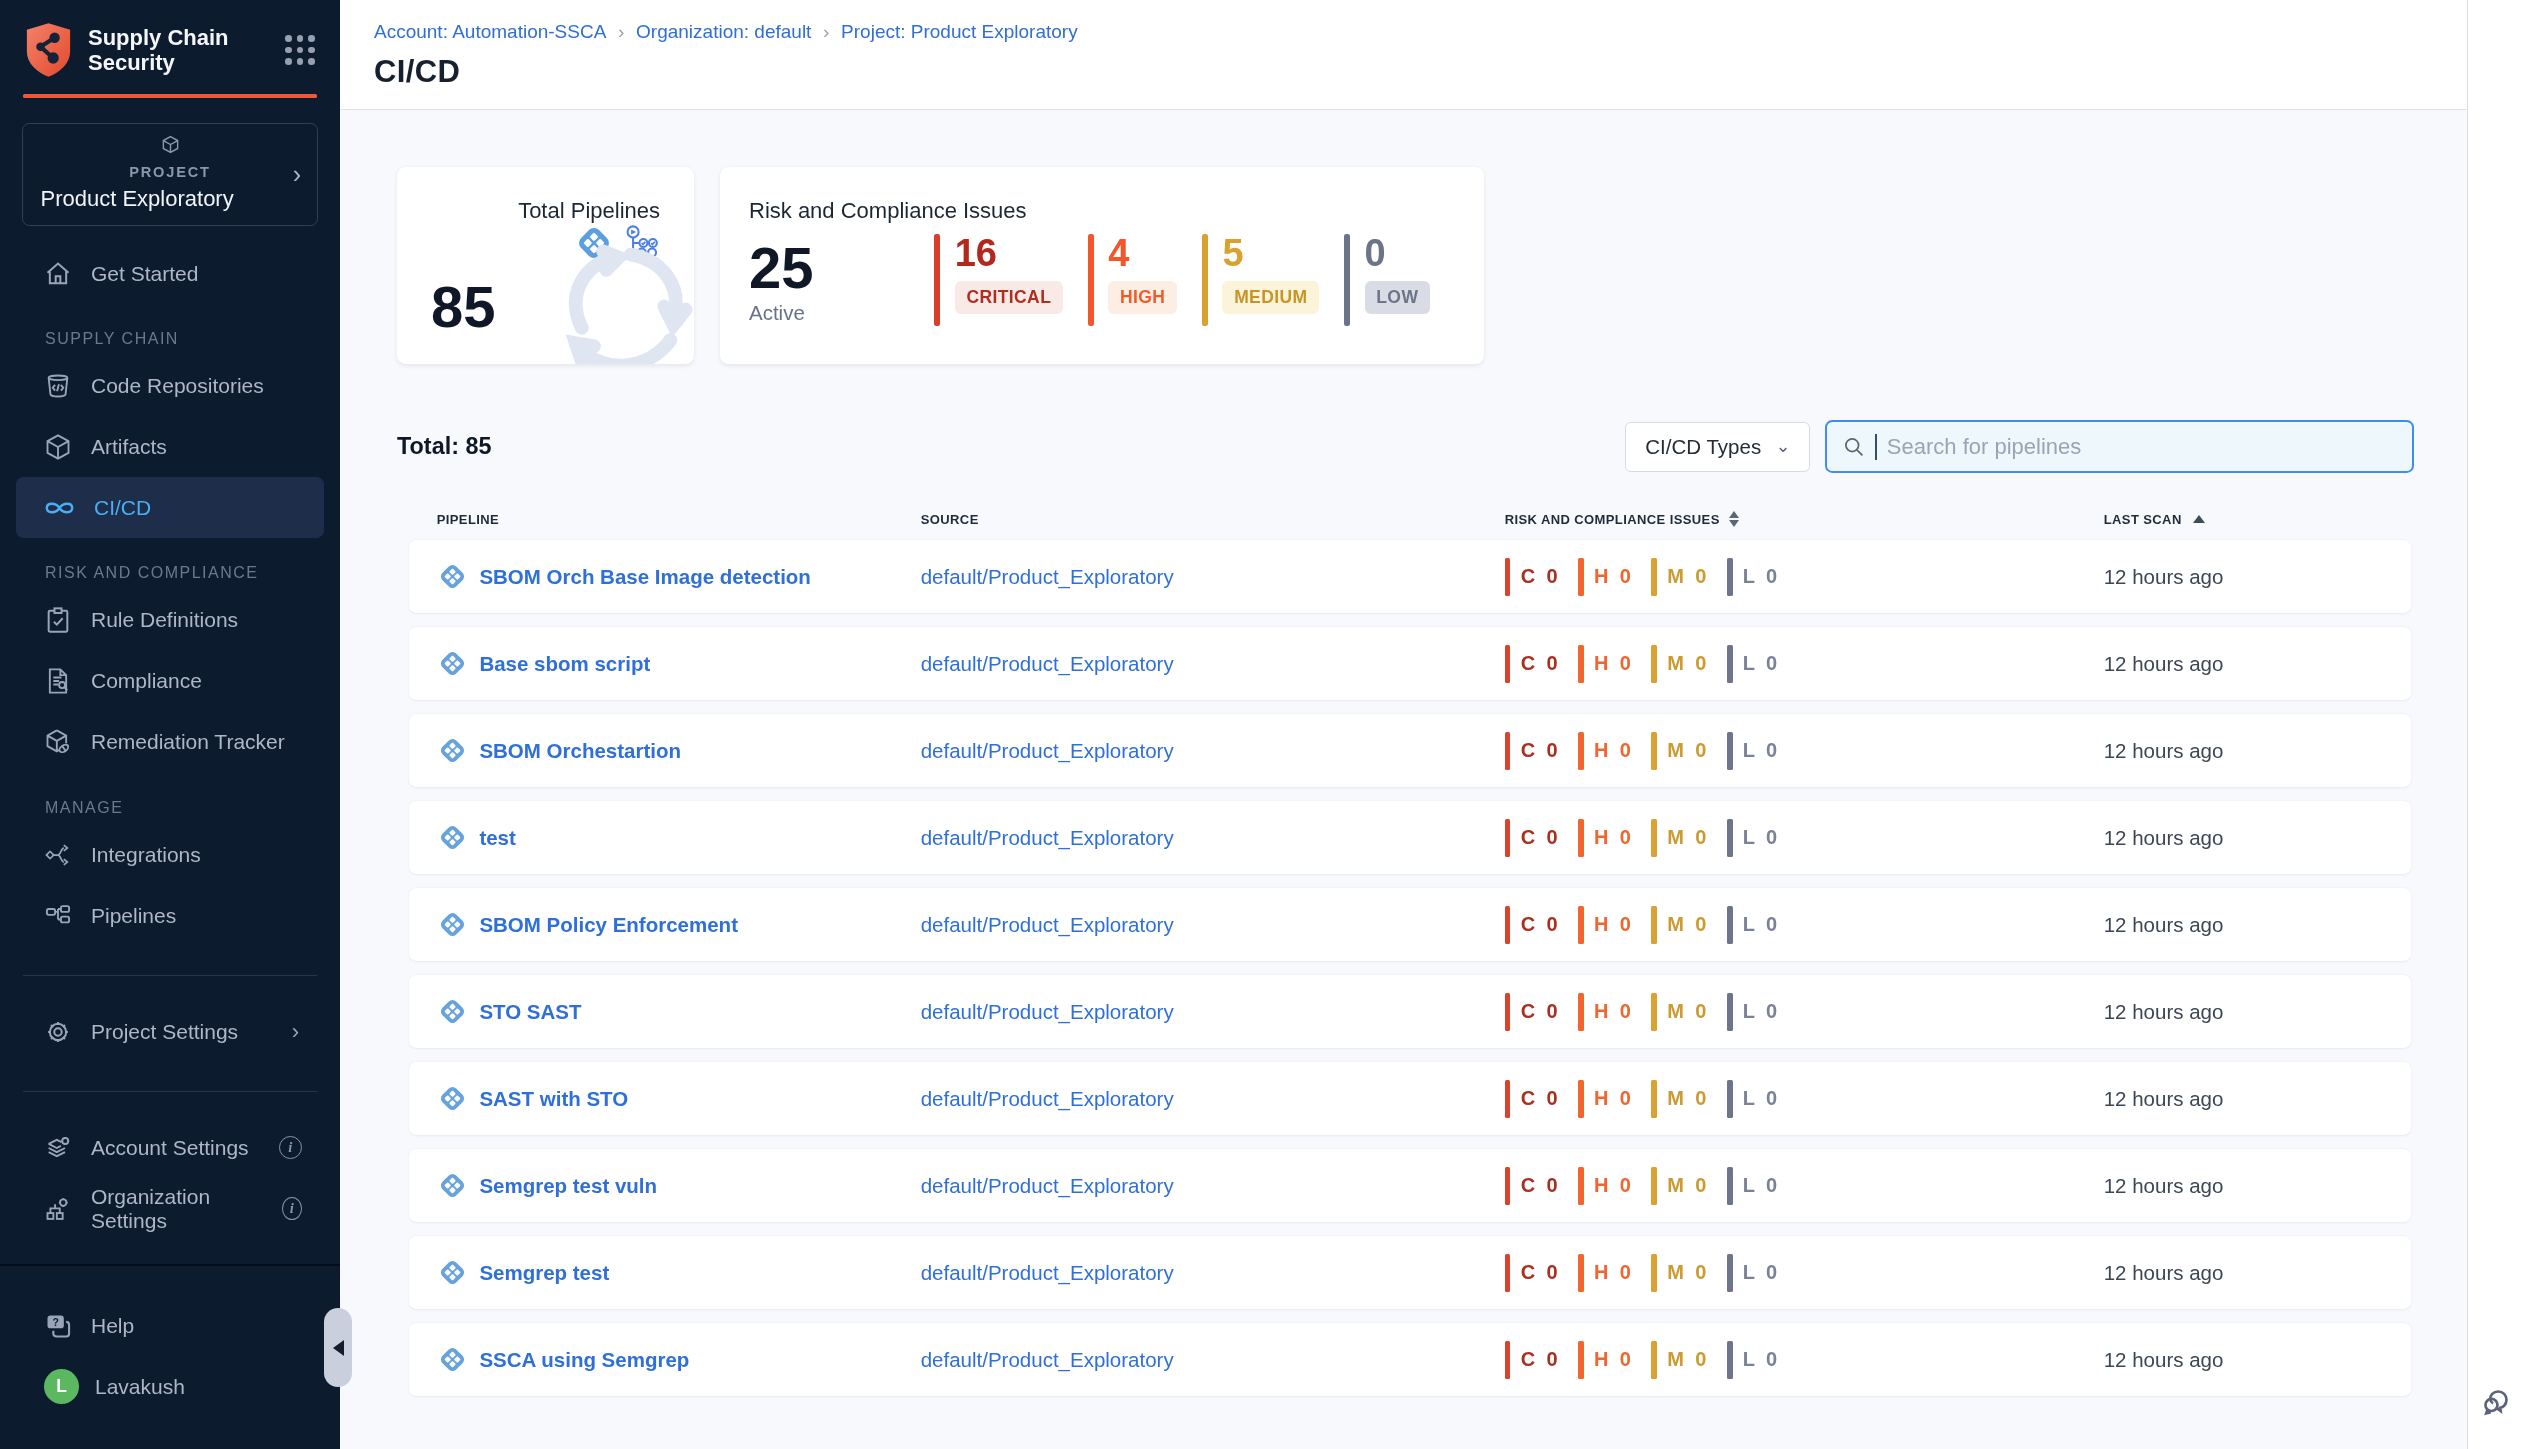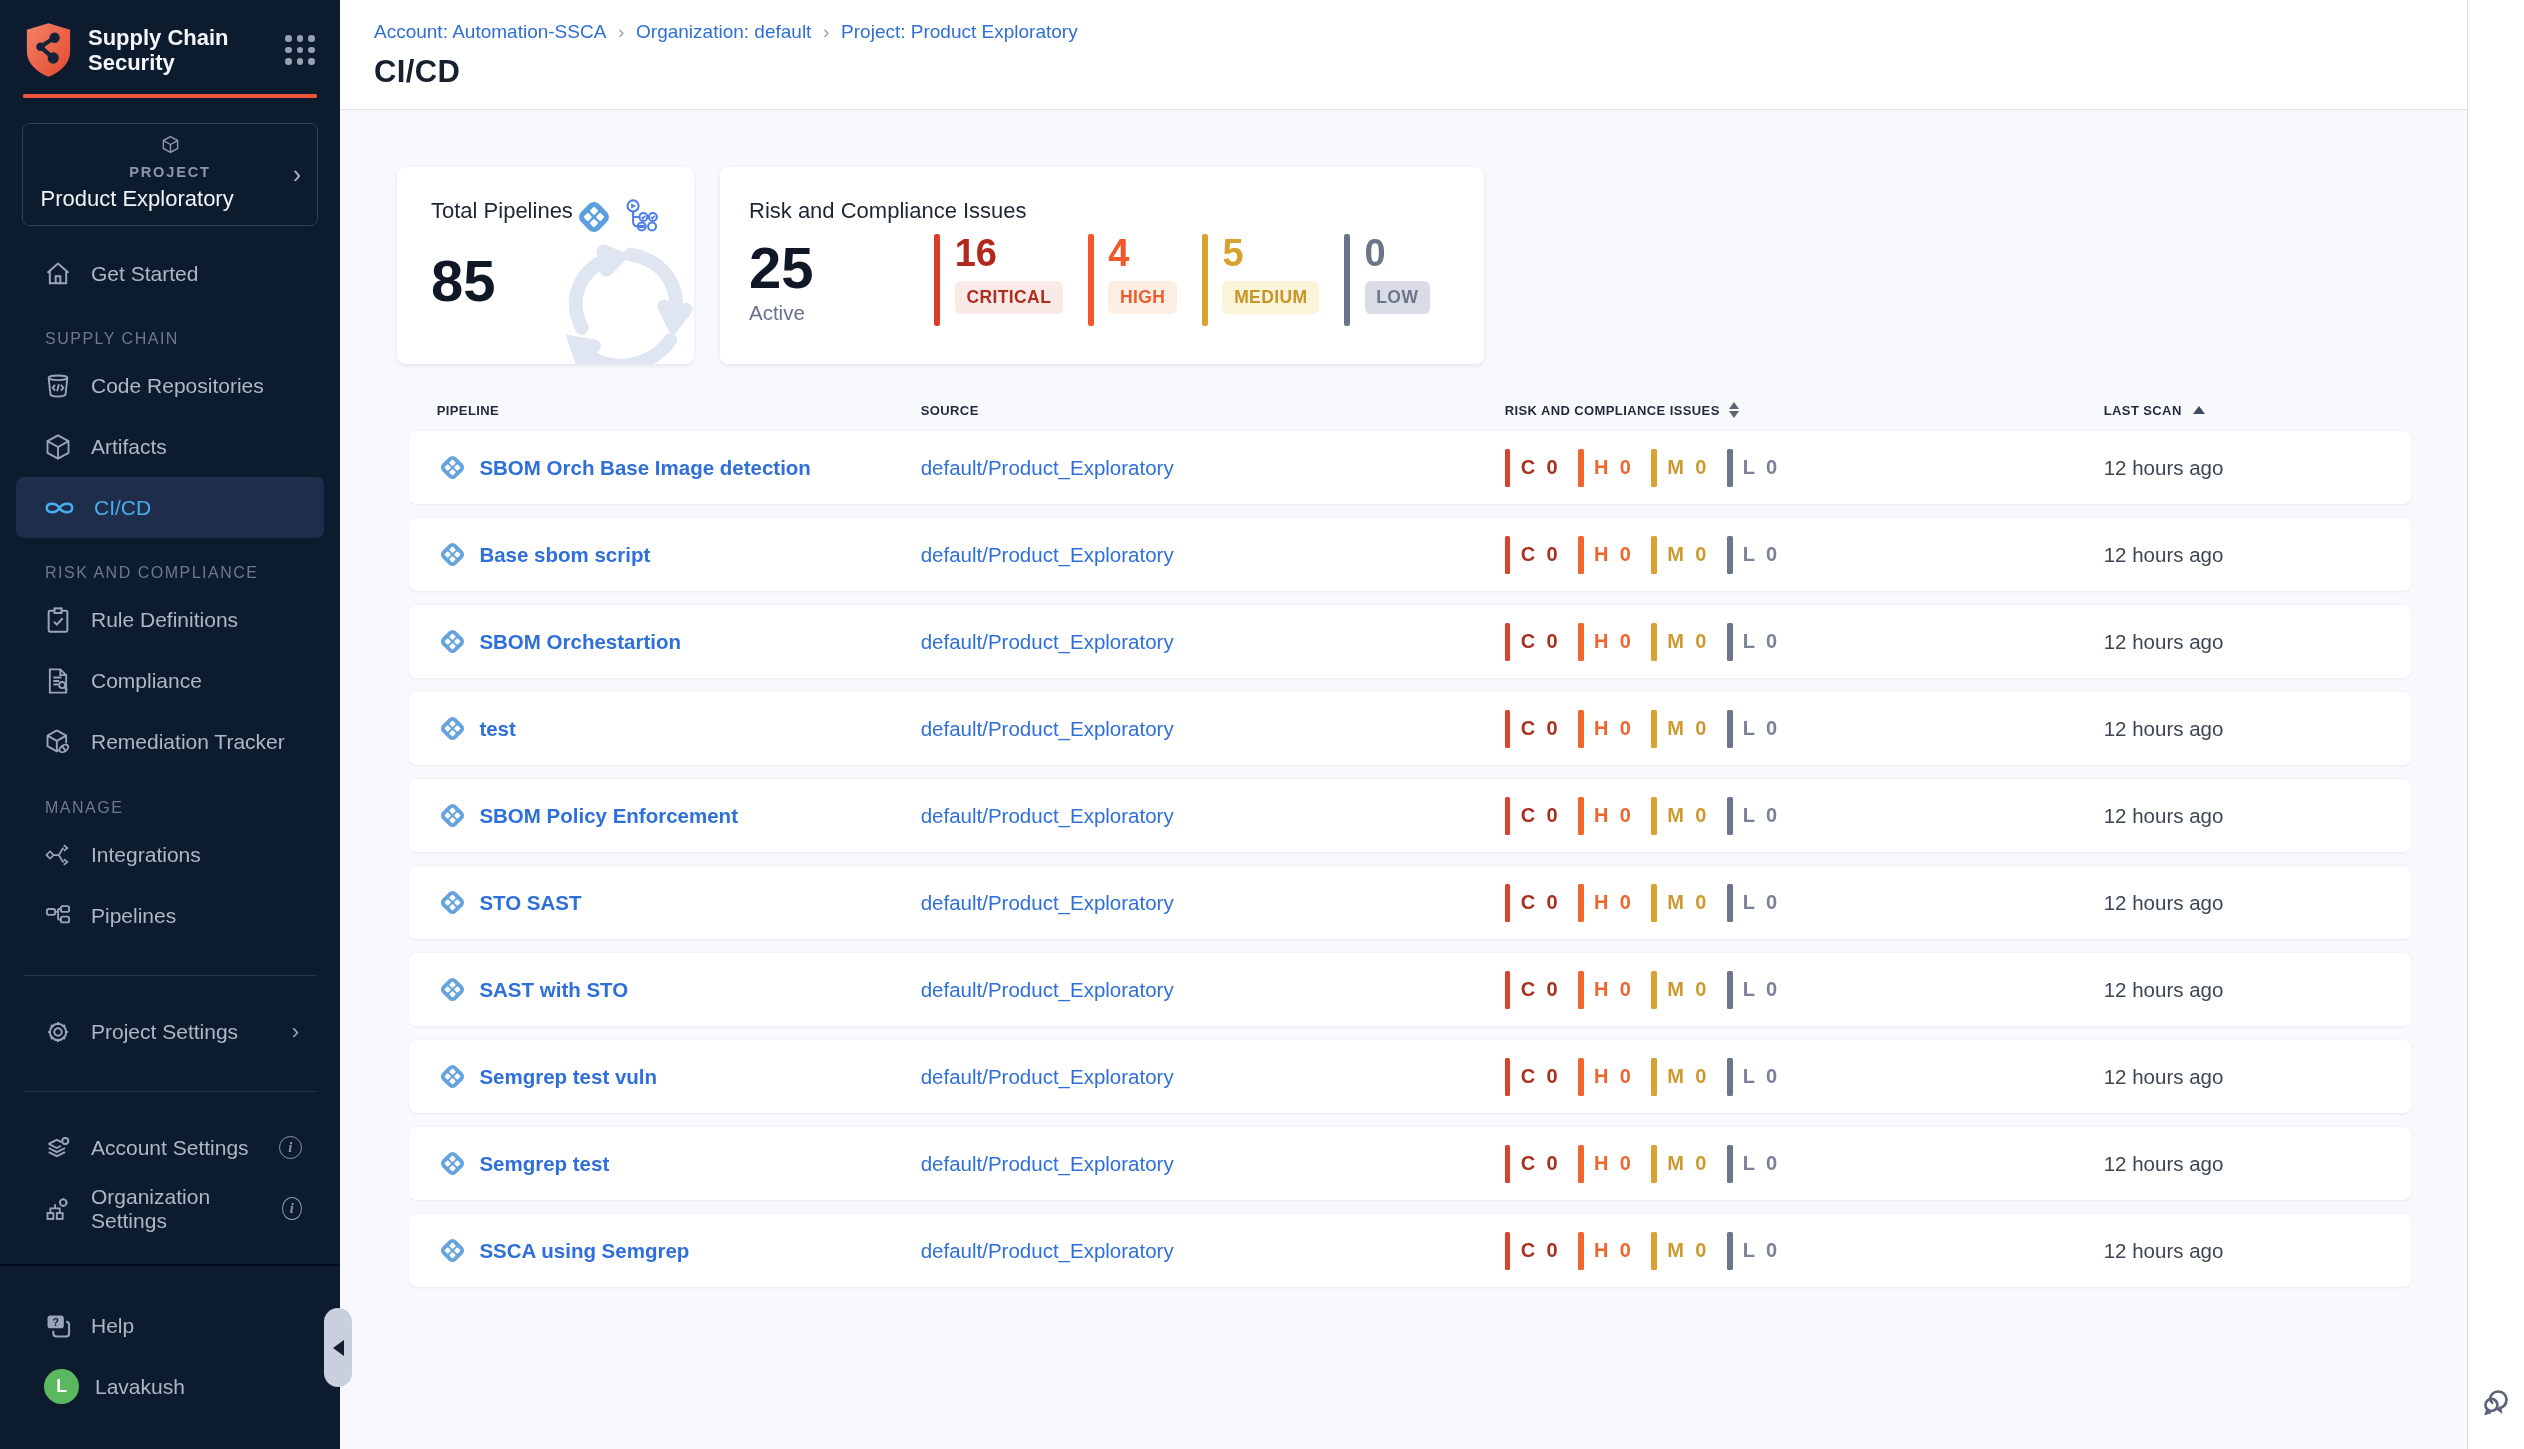--- a/index.html
+++ b/index.html
@@ -44,21 +44,21 @@
   .breadcrumb { display:flex; align-items:center; gap:11.7px; font-size:19px; }
   .crumb { color:#2f6fd3; cursor:pointer; }
   .crumb-sep { color:#98a2b3; font-size:19px; }
   .page-title { margin-top:11.7px; font-size:31px; font-weight:bold; color:#16202e; letter-spacing:0.4px; }
 
   .body { padding:57px 0 0 57px; }
 
   .cards { display:flex; gap:26px; }
   .card { background:#ffffff; border-radius:8.8px; box-shadow:0 1.5px 4.4px rgba(16,24,40,0.08); }
   .card-pipelines { width:297px; height:197px; padding:31px 34px; position:relative; overflow:hidden; }
-  .card-title-row { display:flex; align-items:flex-start; }
+  .card-title-row { display:flex; align-items:flex-end;flex-direction:column; }
   .card-title { font-size:22px; color:#1d2733; }
   .card-icons { margin-left:auto; display:flex; align-items:center; gap:8.8px; }
   .big-number { font-size:58px; font-weight:bold; color:#101828; margin-top:16px; line-height:1; position:relative; z-index:2; }
   .watermark { position:absolute; right:-10.2px; bottom:-22px; z-index:1; }
 
   .card-risk { width:764px; height:197px; padding:31px 29px; }
   .risk-body { display:flex; margin-top:10.2px; }
   .active-block { width:186px; }
   .active-label { font-size:20.5px; color:#68718a; margin-top:4.4px; }
   .sev-group { display:flex; }
@@ -370,20 +370,36 @@
             <div class="sev-item sev-low">
               <div class="sev-bar"></div>
               <div><div class="sev-num">0</div>
               <span class="sev-badge">LOW</span></div>
             </div>
           </div>
         </div>
       </div>
     </div>
 
+    <div class="toolbar">
+      <span class="total-label">Total: 85</span>
+      <span class="spacer"></span>
+      <div class="type-dropdown">
+        <span>CI/CD Types</span>
+        <span class="chev">⌄</span>
+      </div>
+      <div class="search-box">
+        <svg width="23.4" height="23.4" viewBox="0 0 24 24" fill="none" stroke="#5c6576" stroke-width="1.8">
+            <circle cx="10.5" cy="10.5" r="6.5"></circle>
+            <path d="M15.5 15.5 L21 21"></path>
+          </svg>
+        <span class="caret"></span>
+        <input class="search-input" type="text" placeholder="Search for pipelines" style="">
+      </div>
+    </div>
 
     <div class="table-wrap">
       <div class="thead">
         <div class="th">PIPELINE</div>
         <div class="th">SOURCE</div>
         <div class="th">
           <span>RISK AND COMPLIANCE ISSUES</span>
           <span class="sort-stack">
               <i class="tri-up"></i>
               <i class="tri-down"></i>

